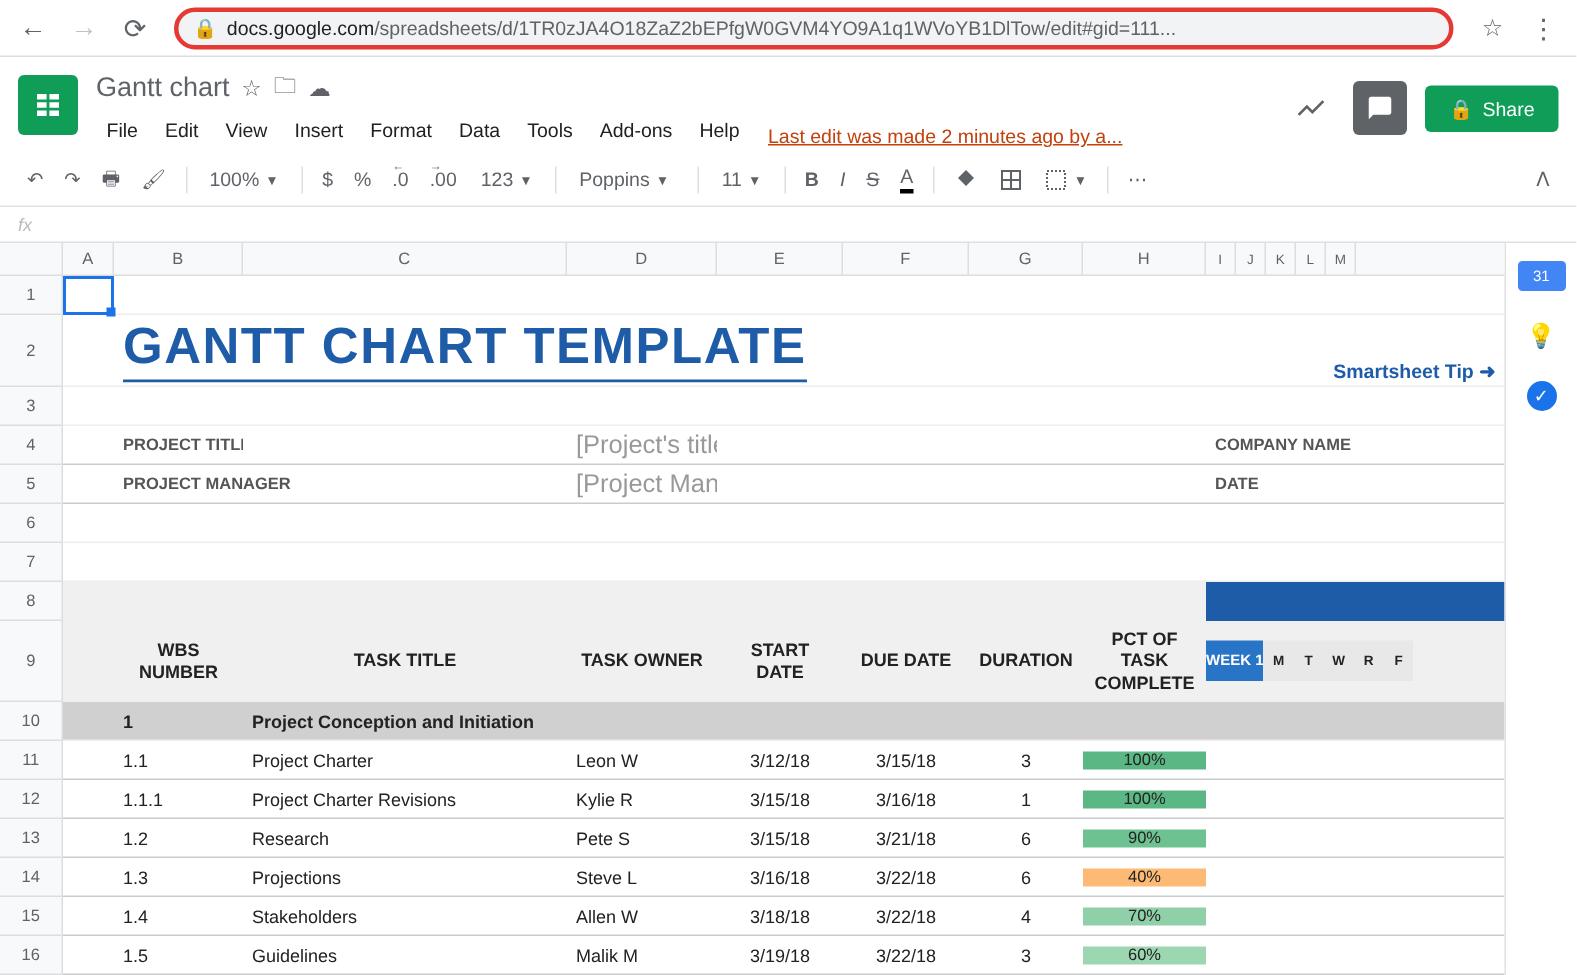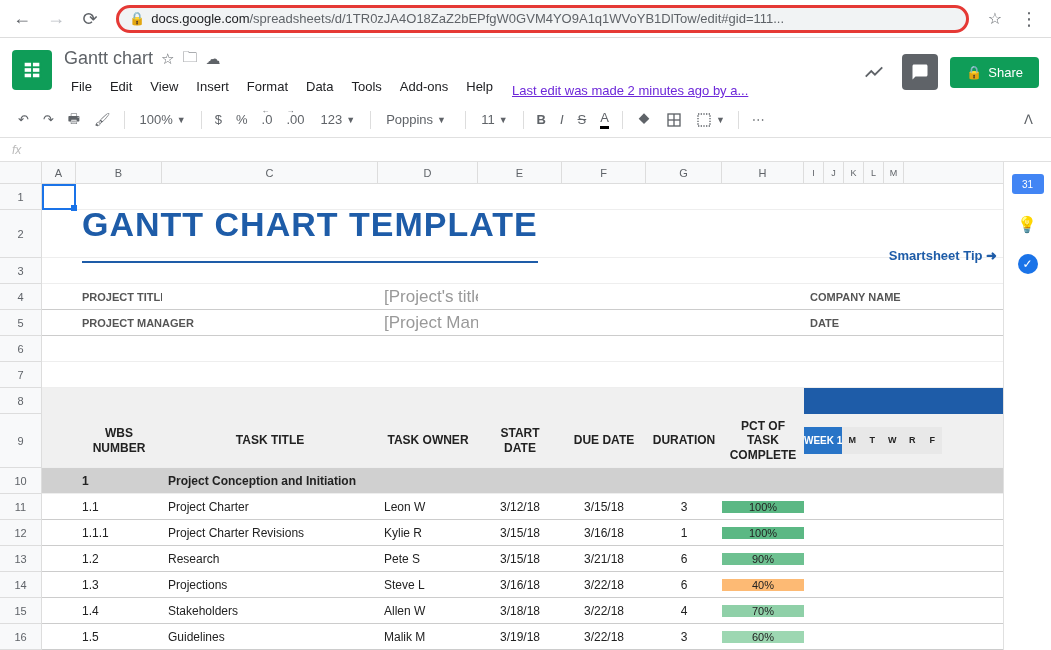--- a/index.html
+++ b/index.html
@@ -17,21 +17,21 @@
 
 .app-header { display:flex; align-items:flex-start; padding:8px 12px 0 12px; }
 .sheets-logo { width:40px; height:40px; background:#0f9d58; border-radius:4px; display:flex; align-items:center; justify-content:center; margin-right:12px; margin-top:4px; }
 .sheets-logo svg { width:22px; height:22px; }
 .title-area { flex:1; }
 .doc-title-row { display:flex; align-items:center; gap:8px; }
 .doc-title { font-size:18px; color:#5f6368; }
 .title-icon { color:#5f6368; font-size:15px; }
 .menu-bar { display:flex; gap:4px; font-size:13px; color:#202124; margin-top:4px; align-items:flex-end; }
 .menu-item { padding:4px 7px; border-radius:4px; cursor:pointer; }
-.last-edit { color:#6d28d9; text-decoration:underline; margin-left:8px; font-size:13px; }
+.last-edit { color:#c2410c; text-decoration:underline; margin-left:8px; font-size:13px; }
 .header-right { display:flex; align-items:center; gap:12px; margin-top:8px; }
 .hdr-icon { width:32px; height:32px; display:flex; align-items:center; justify-content:center; color:#5f6368; }
 .comment-btn { width:36px; height:36px; background:#5f6368; border-radius:4px; display:flex; align-items:center; justify-content:center; }
 .share-btn { background:#0f9d58; color:#fff; padding:8px 16px; border-radius:4px; font-size:13px; font-weight:500; display:flex; align-items:center; gap:6px; }
 
 
 .toolbar { height:36px; border-bottom:1px solid #e0e0e0; display:flex; align-items:center; padding:0 12px; gap:2px; font-size:13px; color:#5f6368; margin-top:4px; }
 .tb-btn { padding:4px 6px; display:flex; align-items:center; gap:4px; border-radius:4px; cursor:pointer; }
 .tb-sep { width:1px; height:18px; background:#ddd; margin:0 5px; }
 .tb-dd { padding:4px 8px; display:flex; align-items:center; gap:4px; }
@@ -75,21 +75,21 @@
 .cF { width:84px; }
 .cG { width:76px; }
 .cH { width:82px; }
 .cDay { width:20px; font-size:9px; text-align:center; padding:0; }
 
 
 .active-cell { position:absolute; border:2px solid #1a73e8; pointer-events:none; }
 .active-cell::after { content:''; position:absolute; bottom:-3px; right:-3px; width:6px; height:6px; background:#1a73e8; }
 
 
-.big-title { font-family:'Arial Black',sans-serif; font-size:34px; font-weight:900; color:#1e5ca8; letter-spacing:1px; border-bottom:2px solid #1e5ca8; padding-bottom:17px; }
+.big-title { font-family:'Arial Black',sans-serif; font-size:34px; font-weight:900; color:#1e5ca8; letter-spacing:1px; border-bottom:2px solid #1e5ca8; padding-bottom:2px; }
 .smart-tip { color:#1e5ca8; font-size:13px; font-weight:600; }
 .field-label { color:#555; font-size:11px; font-weight:600; text-transform:uppercase; }
 .placeholder { color:#999; font-size:17px; }
 .section-row { background:#d0d0d0; font-weight:700; font-size:13px; }
 .header-row { background:#f0f0f0; font-size:10px; font-weight:600; color:#444; text-align:center; }
 .header-row .cell { display:flex; align-items:center; justify-content:center; white-space:normal; line-height:1.2; }
 .week-hdr { background:#2874c7; color:#fff; font-size:10px; display:flex; align-items:center; justify-content:center; font-weight:600; }
 .days-hdr { background:#e8e8e8; display:flex; }
 .dark-blue-strip { background:#1e5ca8; }
 .pct-cell { text-align:center; font-size:11px; }

